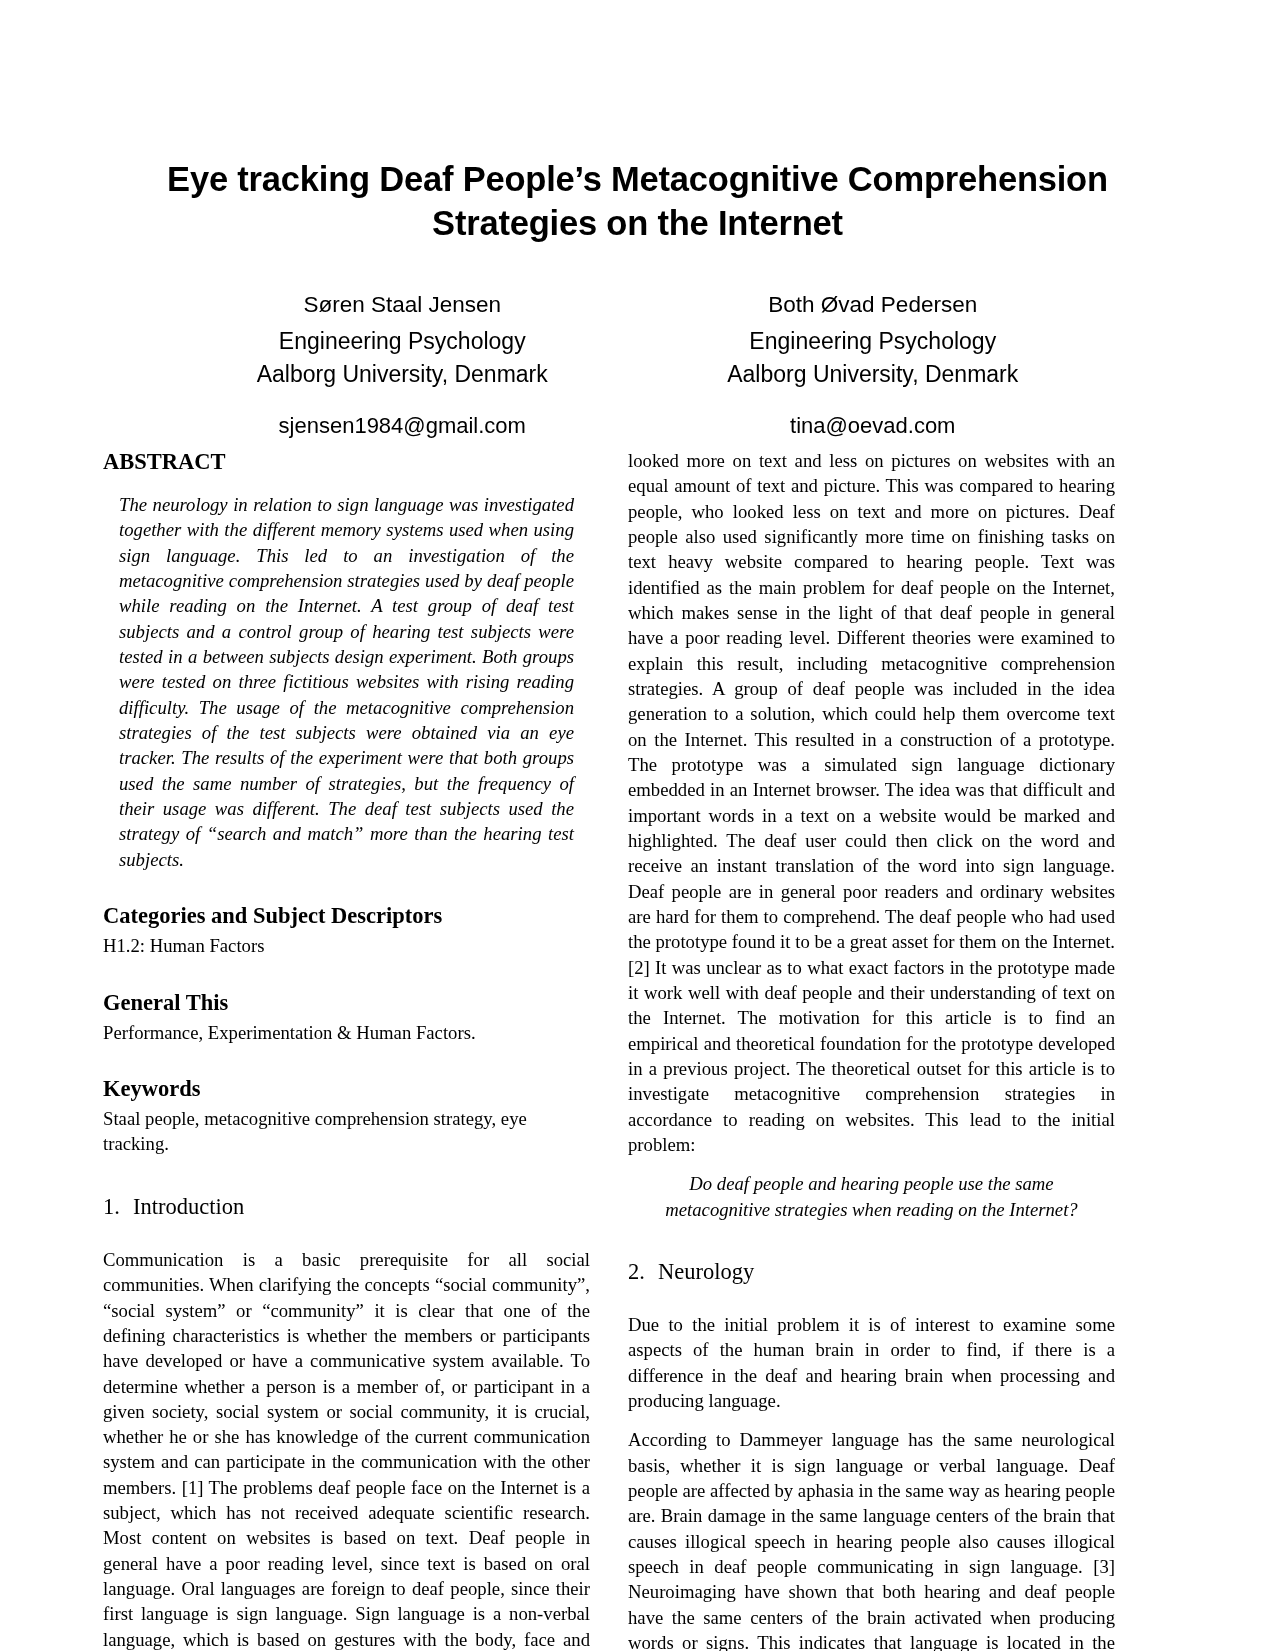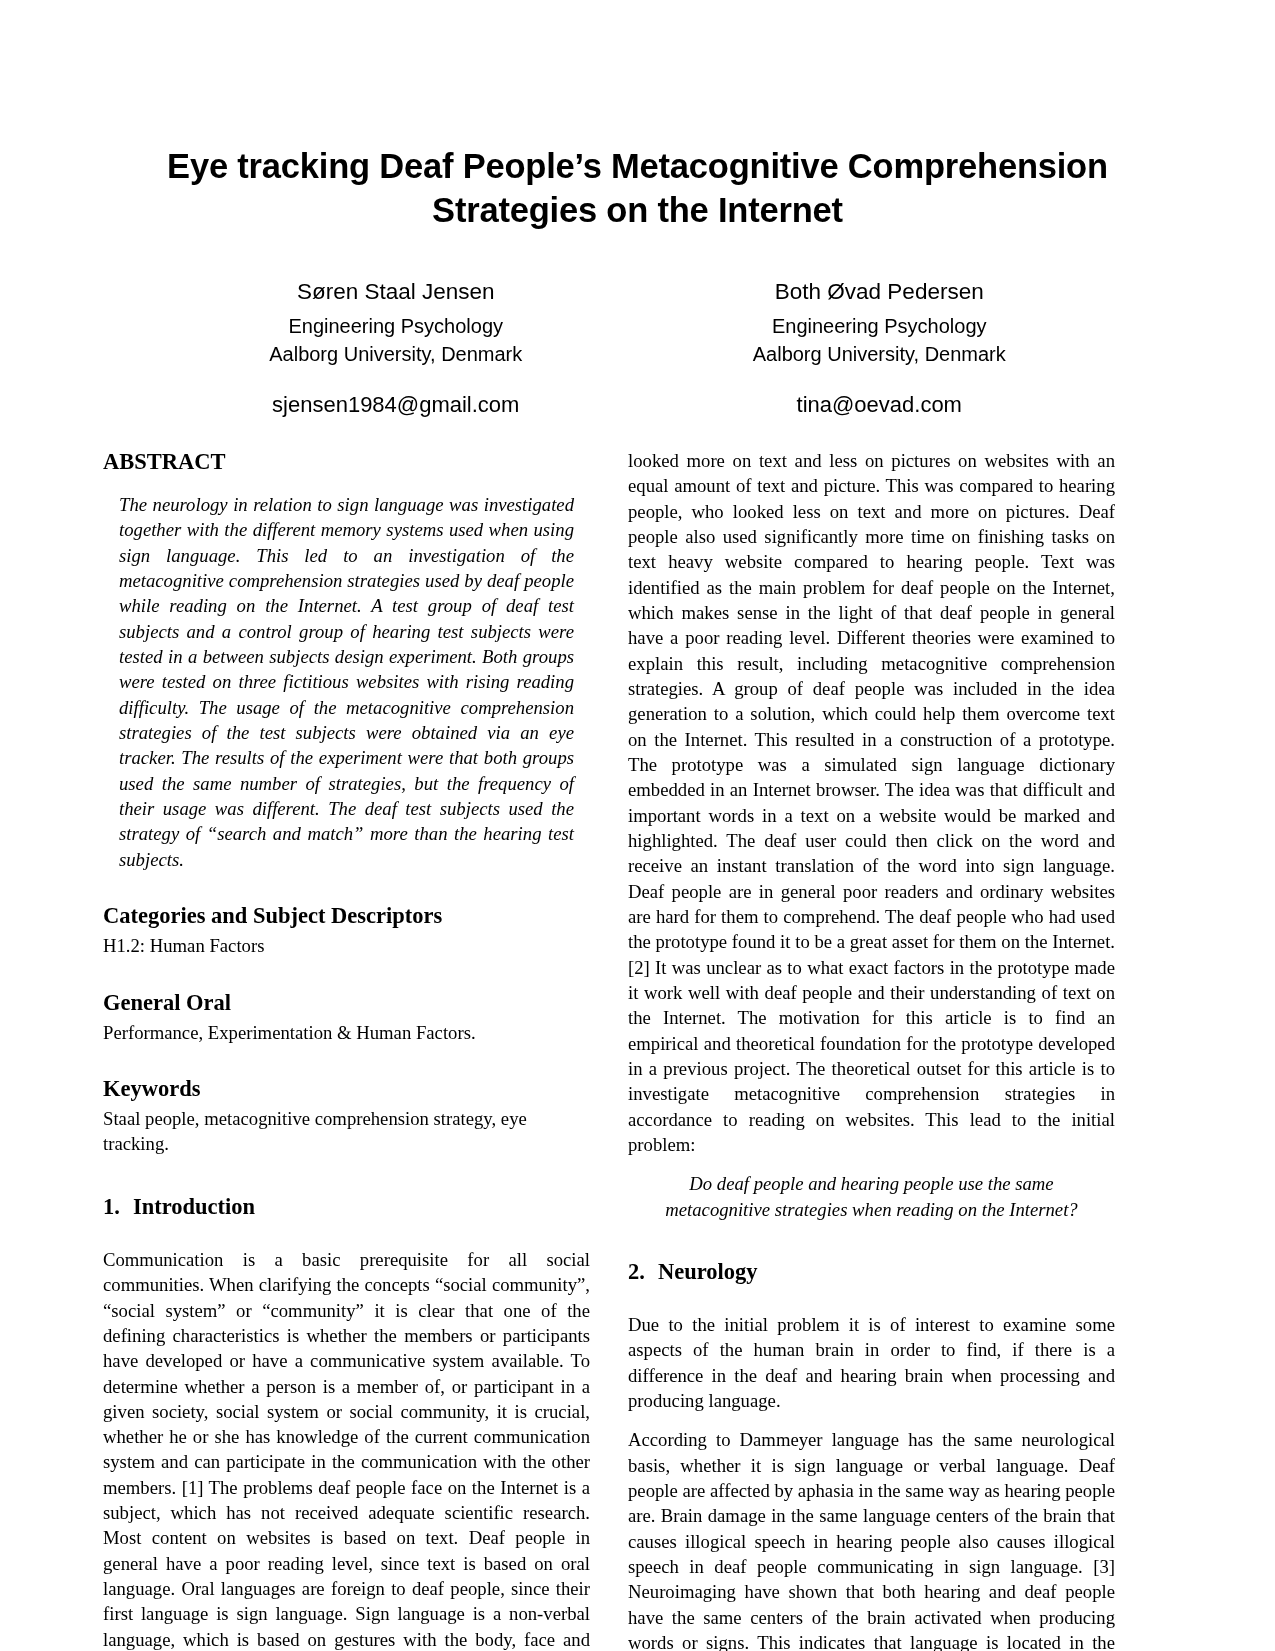--- a/index.html
+++ b/index.html
@@ -13,21 +13,21 @@
     position: relative;
     font-family: "Liberation Serif", serif;
     color: #000000;
     overflow: hidden;
   }
   .page {
     position: absolute;
     left: 0; top: 0;
     width: 1275px;
     height: 1651px;
-    padding: 4px;
+    padding: 17px;
     box-sizing: border-box;
   }
 
   
   .title-block {
     padding: 140px 145px 0 145px;
   }
   .paper-title {
     font-family: "Liberation Sans", sans-serif;
     font-weight: bold;
@@ -49,21 +49,21 @@
     width: 50%;
     text-align: center;
     font-family: "Liberation Sans", sans-serif;
   }
   .author-name {
     font-size: 22.5px;
     line-height: 1.32;
     margin-bottom: 5px;
   }
   .author-affil {
-    font-size: 20px;
+    font-size: 23px;
     line-height: 1.42;
   }
   .author-email {
     font-size: 22px;
     margin-top: 22px;
     line-height: 1.3;
   }
 
   
   .columns {
@@ -82,21 +82,21 @@
     font-family: "Liberation Serif", serif;
     font-weight: bold;
     font-size: 22.5px;
     margin: 0 0 3px 0;
     line-height: 1.25;
   }
   .sec-head.spaced { margin-top: 30px; }
 
   h2.num-head {
     font-family: "Liberation Serif", serif;
-    font-weight: bold;
+    font-weight: normal;
     font-size: 22.5px;
     margin: 36px 0 0 0;
     line-height: 1.25;
   }
   h2.num-head .num {
     display: inline-block;
     width: 30px;
   }
 
   p.body {
@@ -158,21 +158,21 @@
 
   <div class="columns">
 
     <div class="col">
       <h2 class="sec-head">ABSTRACT</h2>
       <p class="abstract-text">The neurology in relation to sign language was investigated together with the different memory systems used when using sign language. This led to an investigation of the metacognitive comprehension strategies used by deaf people while reading on the Internet. A test group of deaf test subjects and a control group of hearing test subjects were tested in a between subjects design experiment. Both groups were tested on three fictitious websites with rising reading difficulty. The usage of the metacognitive comprehension strategies of the test subjects were obtained via an eye tracker. The results of the experiment were that both groups used the same number of strategies, but the frequency of their usage was different. The deaf test subjects used the strategy of “search and match” more than the hearing test subjects.</p>
 
       <h2 class="sec-head spaced">Categories and Subject Descriptors</h2>
       <p class="small-list">H1.2: Human Factors</p>
 
-      <h2 class="sec-head spaced">General Oral</h2>
+      <h2 class="sec-head spaced">General This</h2>
       <p class="small-list">Performance, Experimentation &amp; Human Factors.</p>
 
       <h2 class="sec-head spaced">Keywords</h2>
       <p class="small-list">Staal people, metacognitive comprehension strategy, eye tracking.</p>
 
       <h2 class="num-head"><span class="num">1.</span><span>Introduction</span></h2>
       <p class="body first-after-head">Communication is a basic prerequisite for all social communities. When clarifying the concepts “social community”, “social system” or “community” it is clear that one of the defining characteristics is whether the members or participants have developed or have a communicative system available. To determine whether a person is a member of, or participant in a given society, social system or social community, it is crucial, whether he or she has knowledge of the current communication system and can participate in the communication with the other members. [1] The problems deaf people face on the Internet is a subject, which has not received adequate scientific research. Most content on websites is based on text. Deaf people in general have a poor reading level, since text is based on oral language. Oral languages are foreign to deaf people, since their first language is sign language. Sign language is a non-verbal language, which is based on gestures with the body, face and primarily the hands. In a previous project, made by the authors, an eye tracker study was conducted on deaf people. The study revealed that deaf people</p>
     </div>
 
     <div class="col">

